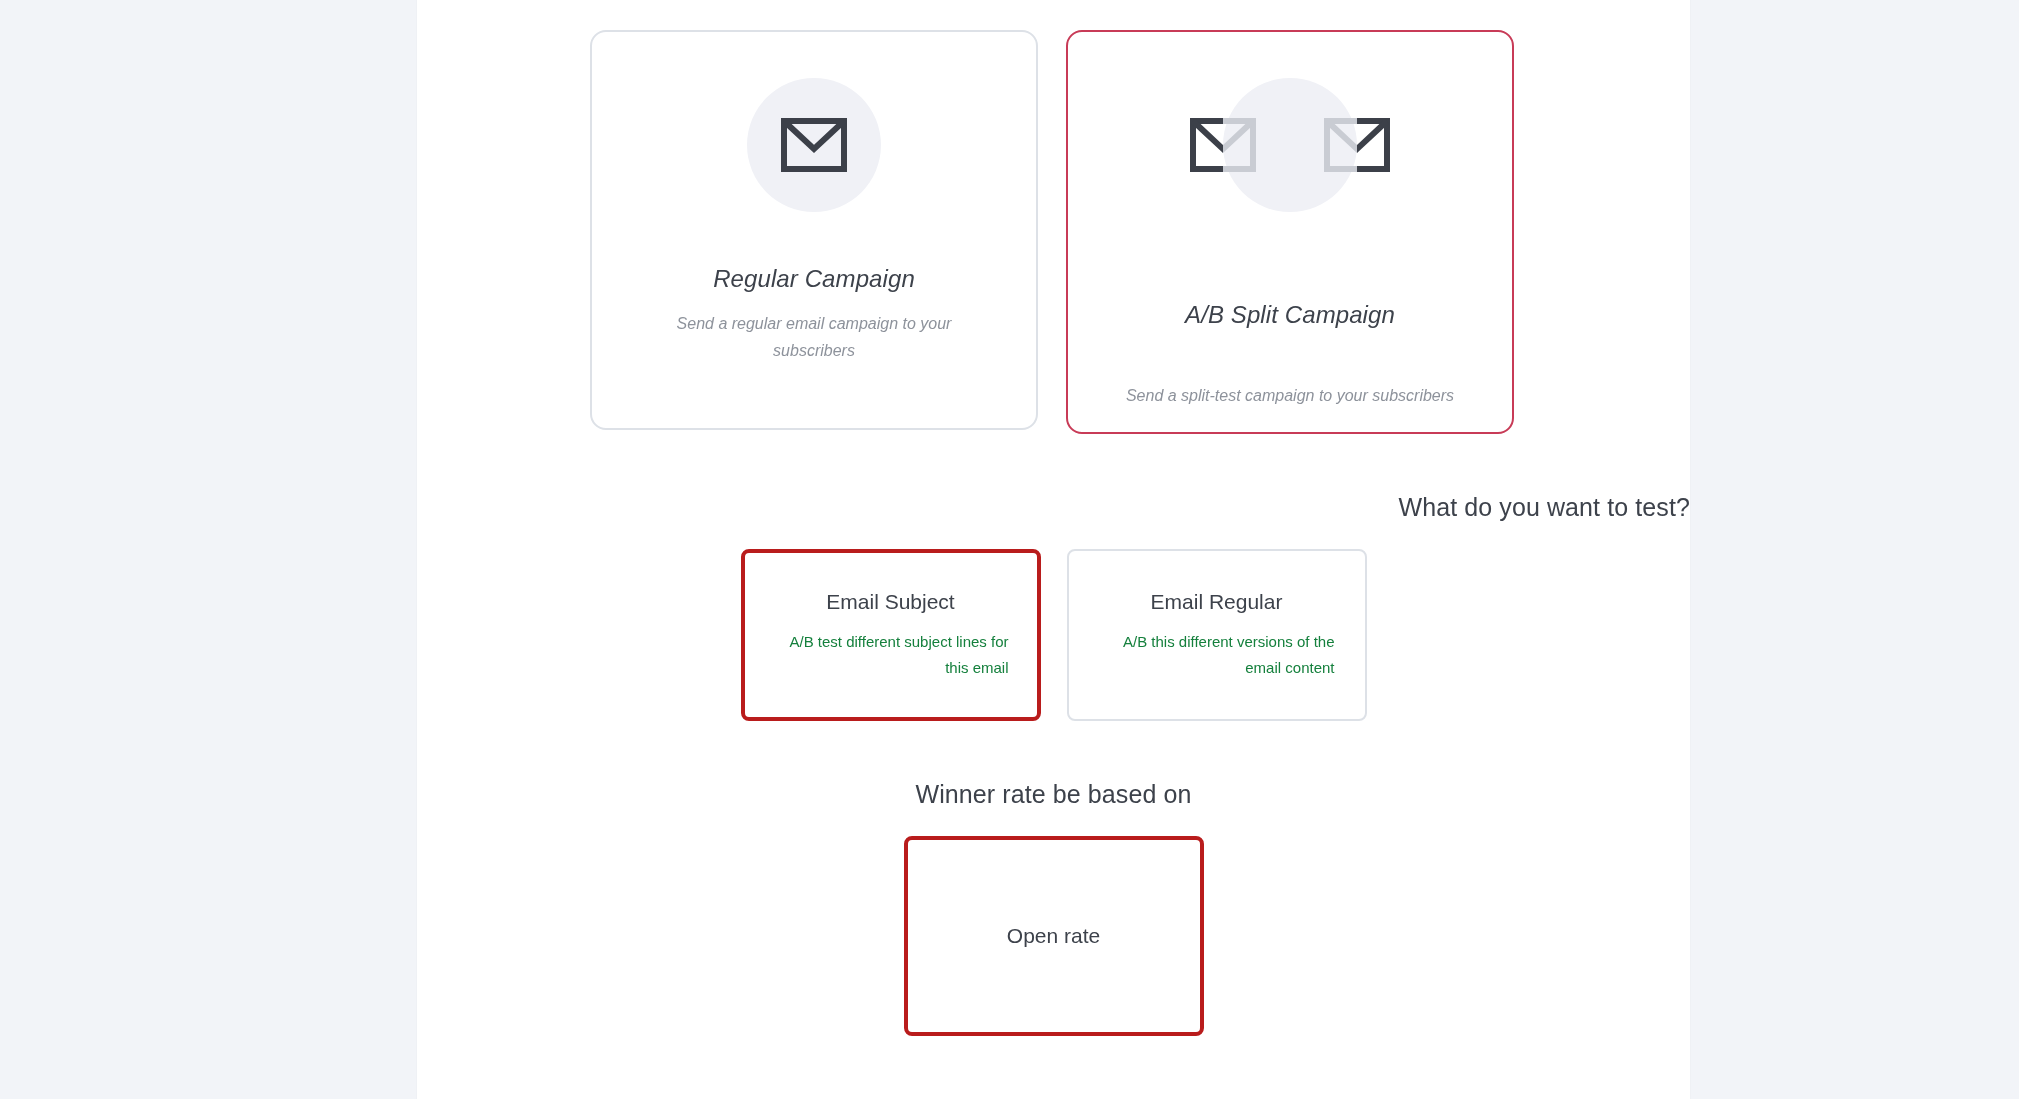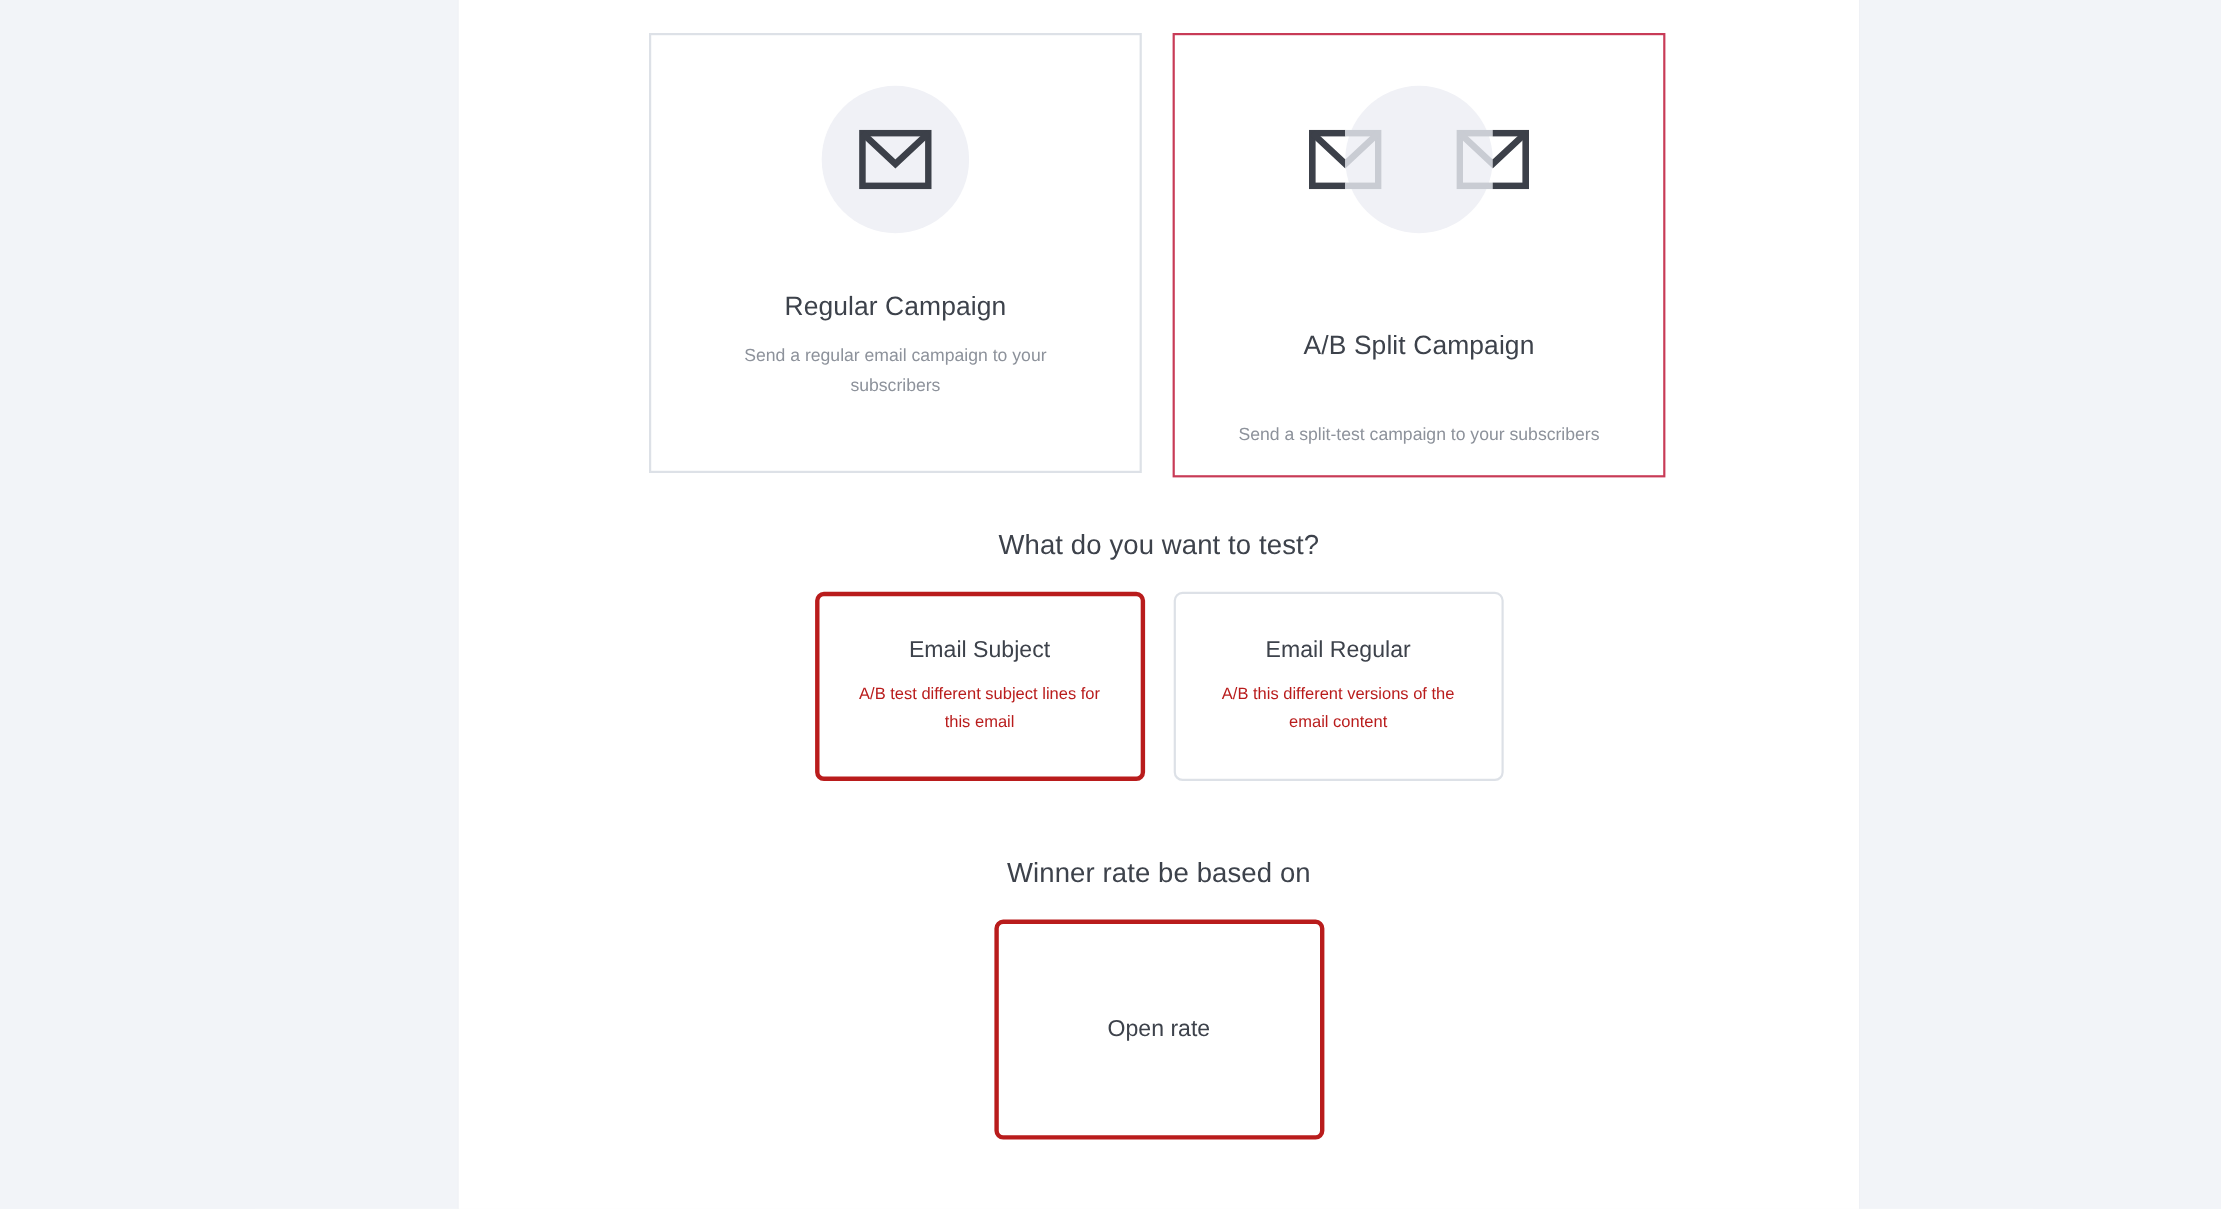--- a/index.html
+++ b/index.html
@@ -20,23 +20,24 @@
 
   
   .campaign-row{
     position:absolute;left:173px;top:30px;width:926px;height:404px;
   }
   .campaign-card{
     position:absolute;top:0;width:448px;height:400px;
     box-sizing:border-box;
     background:#ffffff;
     border:2px solid #dde1e7;
-    border-radius:0;
+    border-radius:16px;
     display:flex;flex-direction:column;align-items:center;
     cursor:pointer;
+    font-style:italic;
   }
   .campaign-card.c-left{left:0;}
   .campaign-card.c-right{left:476px;height:404px;border:2px solid #c83b57;gap:36px;}
 
   .icon-circle{
     margin-top:46px;
     width:134px;height:134px;border-radius:50%;
     background:#f0f1f6;
     display:flex;align-items:center;justify-content:center;
   }
@@ -75,24 +76,24 @@
     background:#ffffff;border:2px solid #dde1e7;border-radius:8px;
     display:flex;flex-direction:column;align-items:center;justify-content:center;
     cursor:pointer;
   }
   .option-card.selected{border:4px solid #b91c1c;}
   .option-title{
     font-size:21px;line-height:26px;color:#3d424b;font-weight:400;
   }
   .option-desc{
     margin-top:14px;width:236px;
-    font-size:15px;line-height:26px;color:#b91c1c;font-weight:400;
+    font-size:15px;line-height:26px;color:#15803d;font-weight:400;
   }
 
-  #sec-test{top:480px;}
+  #sec-test{top:491px;text-align:right;}
   #sec-test .option-card{height:172px;}
   #sec-winner{top:778px;}
   #sec-winner .option-card{height:200px;}
 
   svg{display:block;}
 </style>
 </head>
 <body>
 
 <div class="page">

